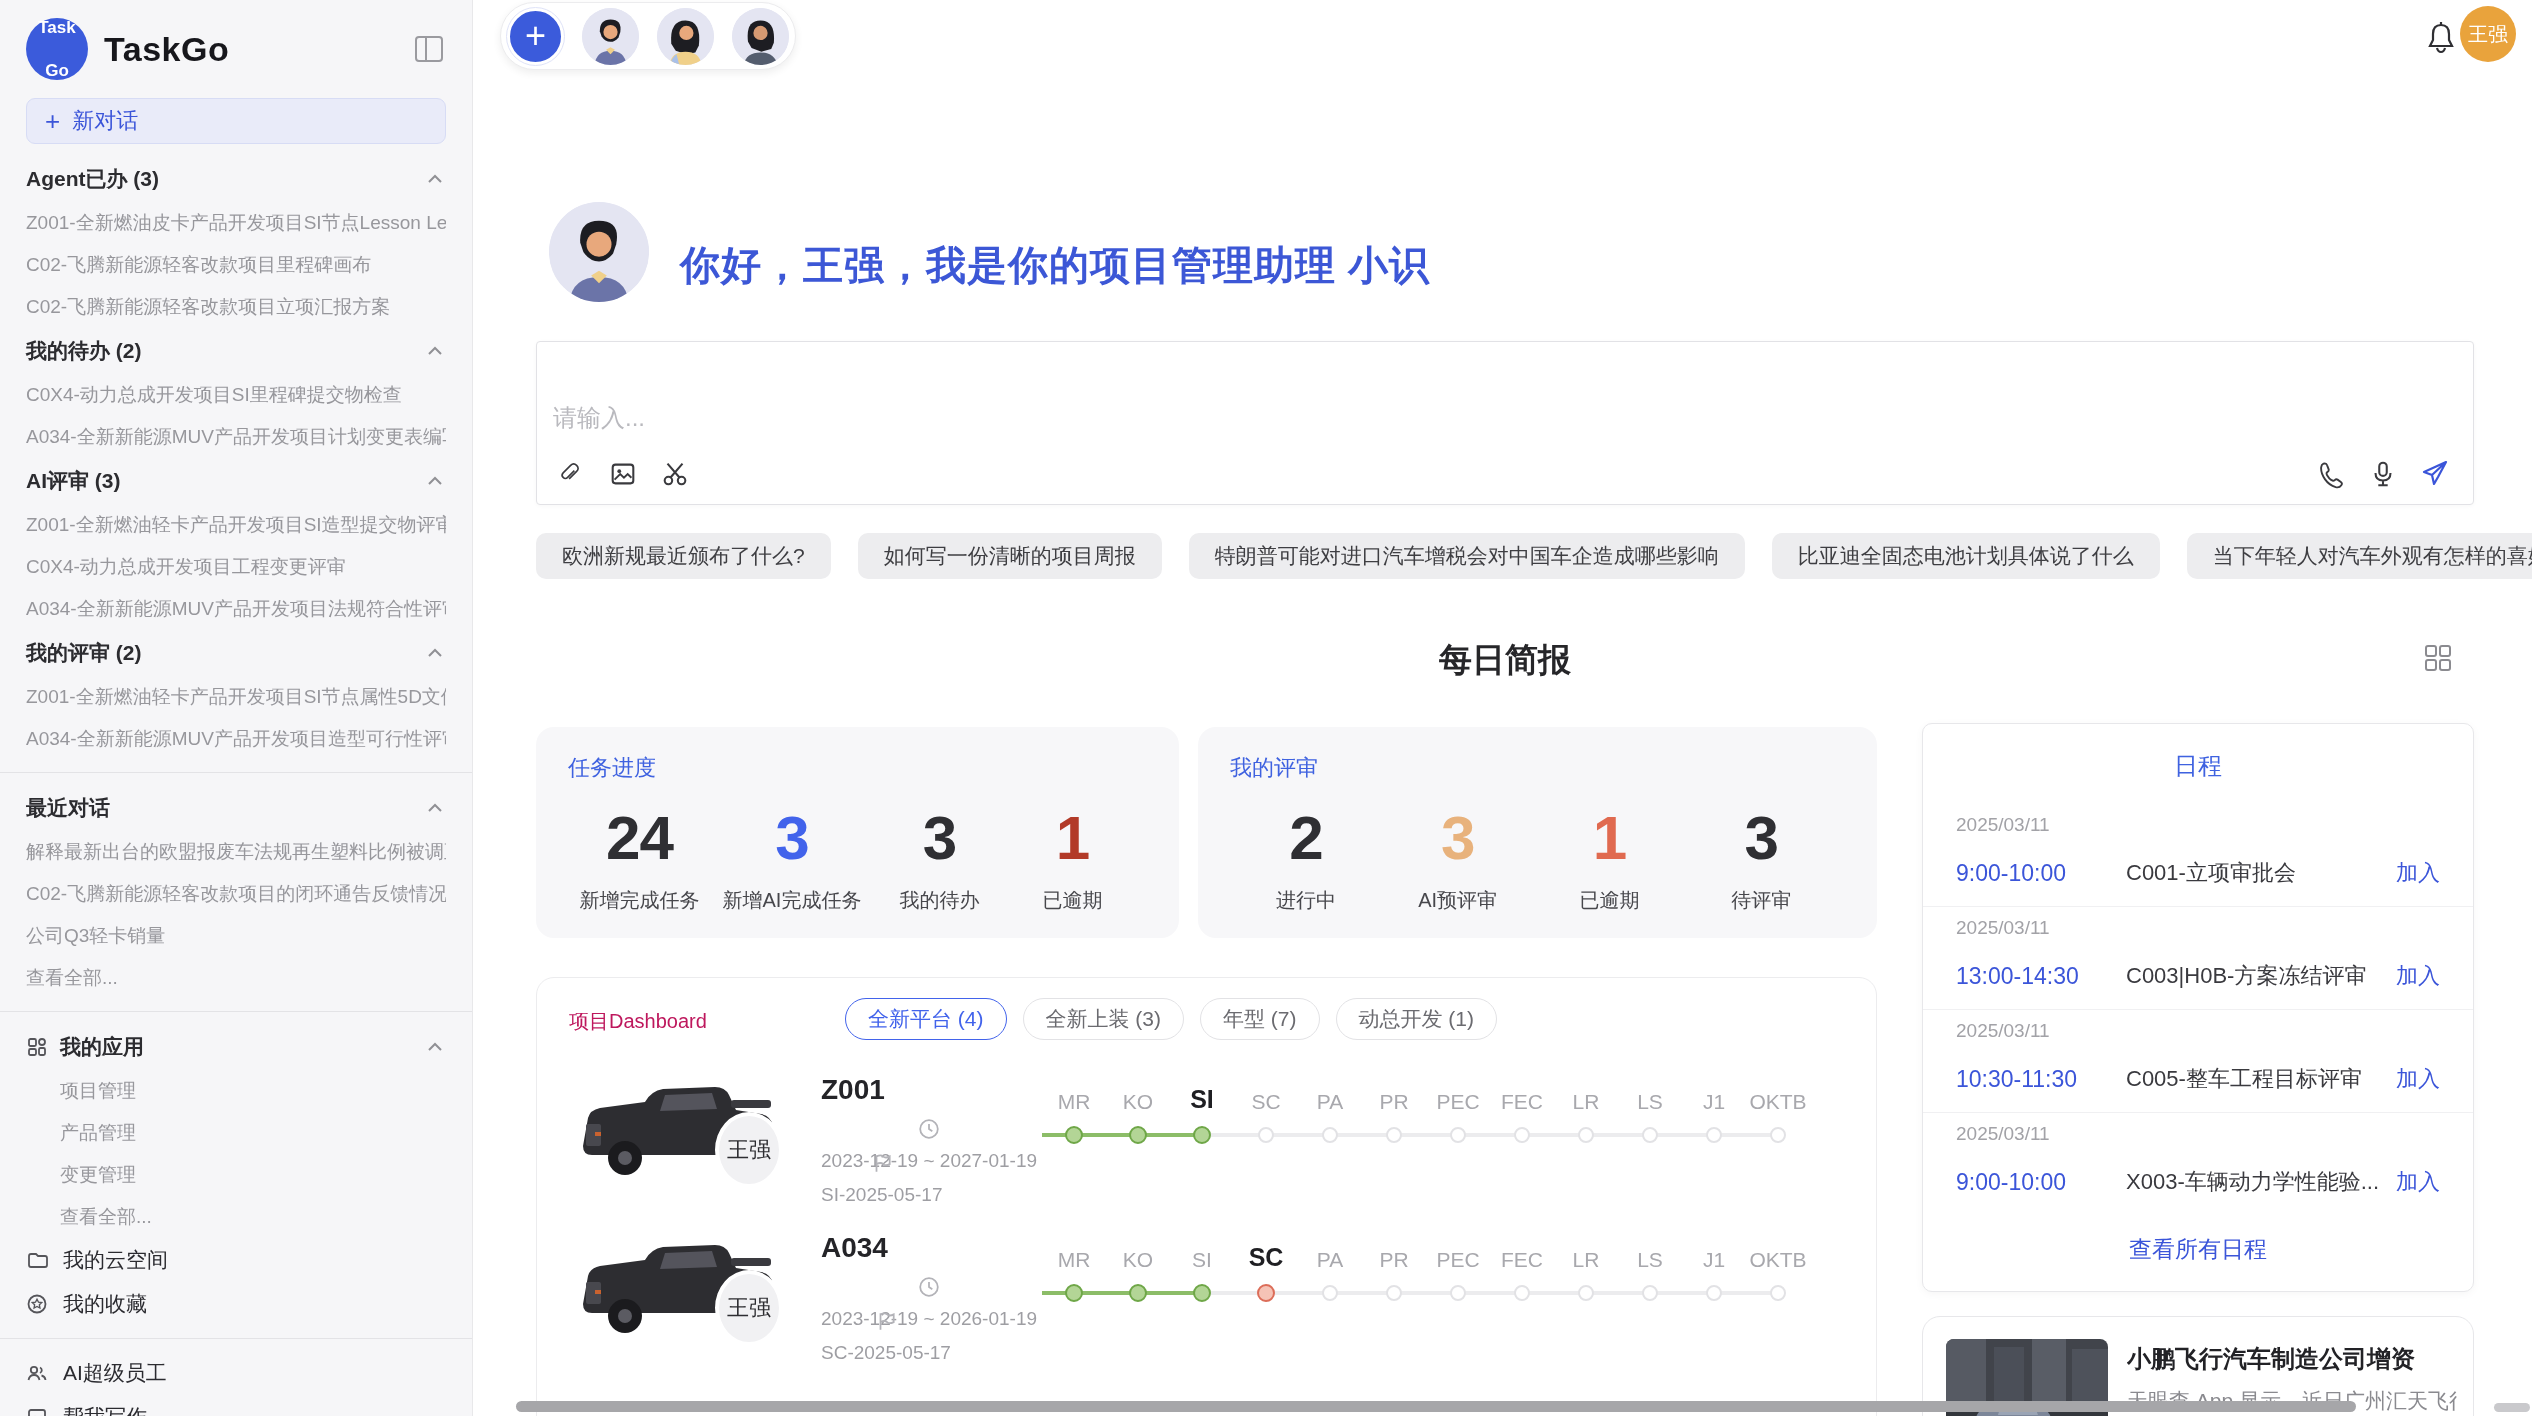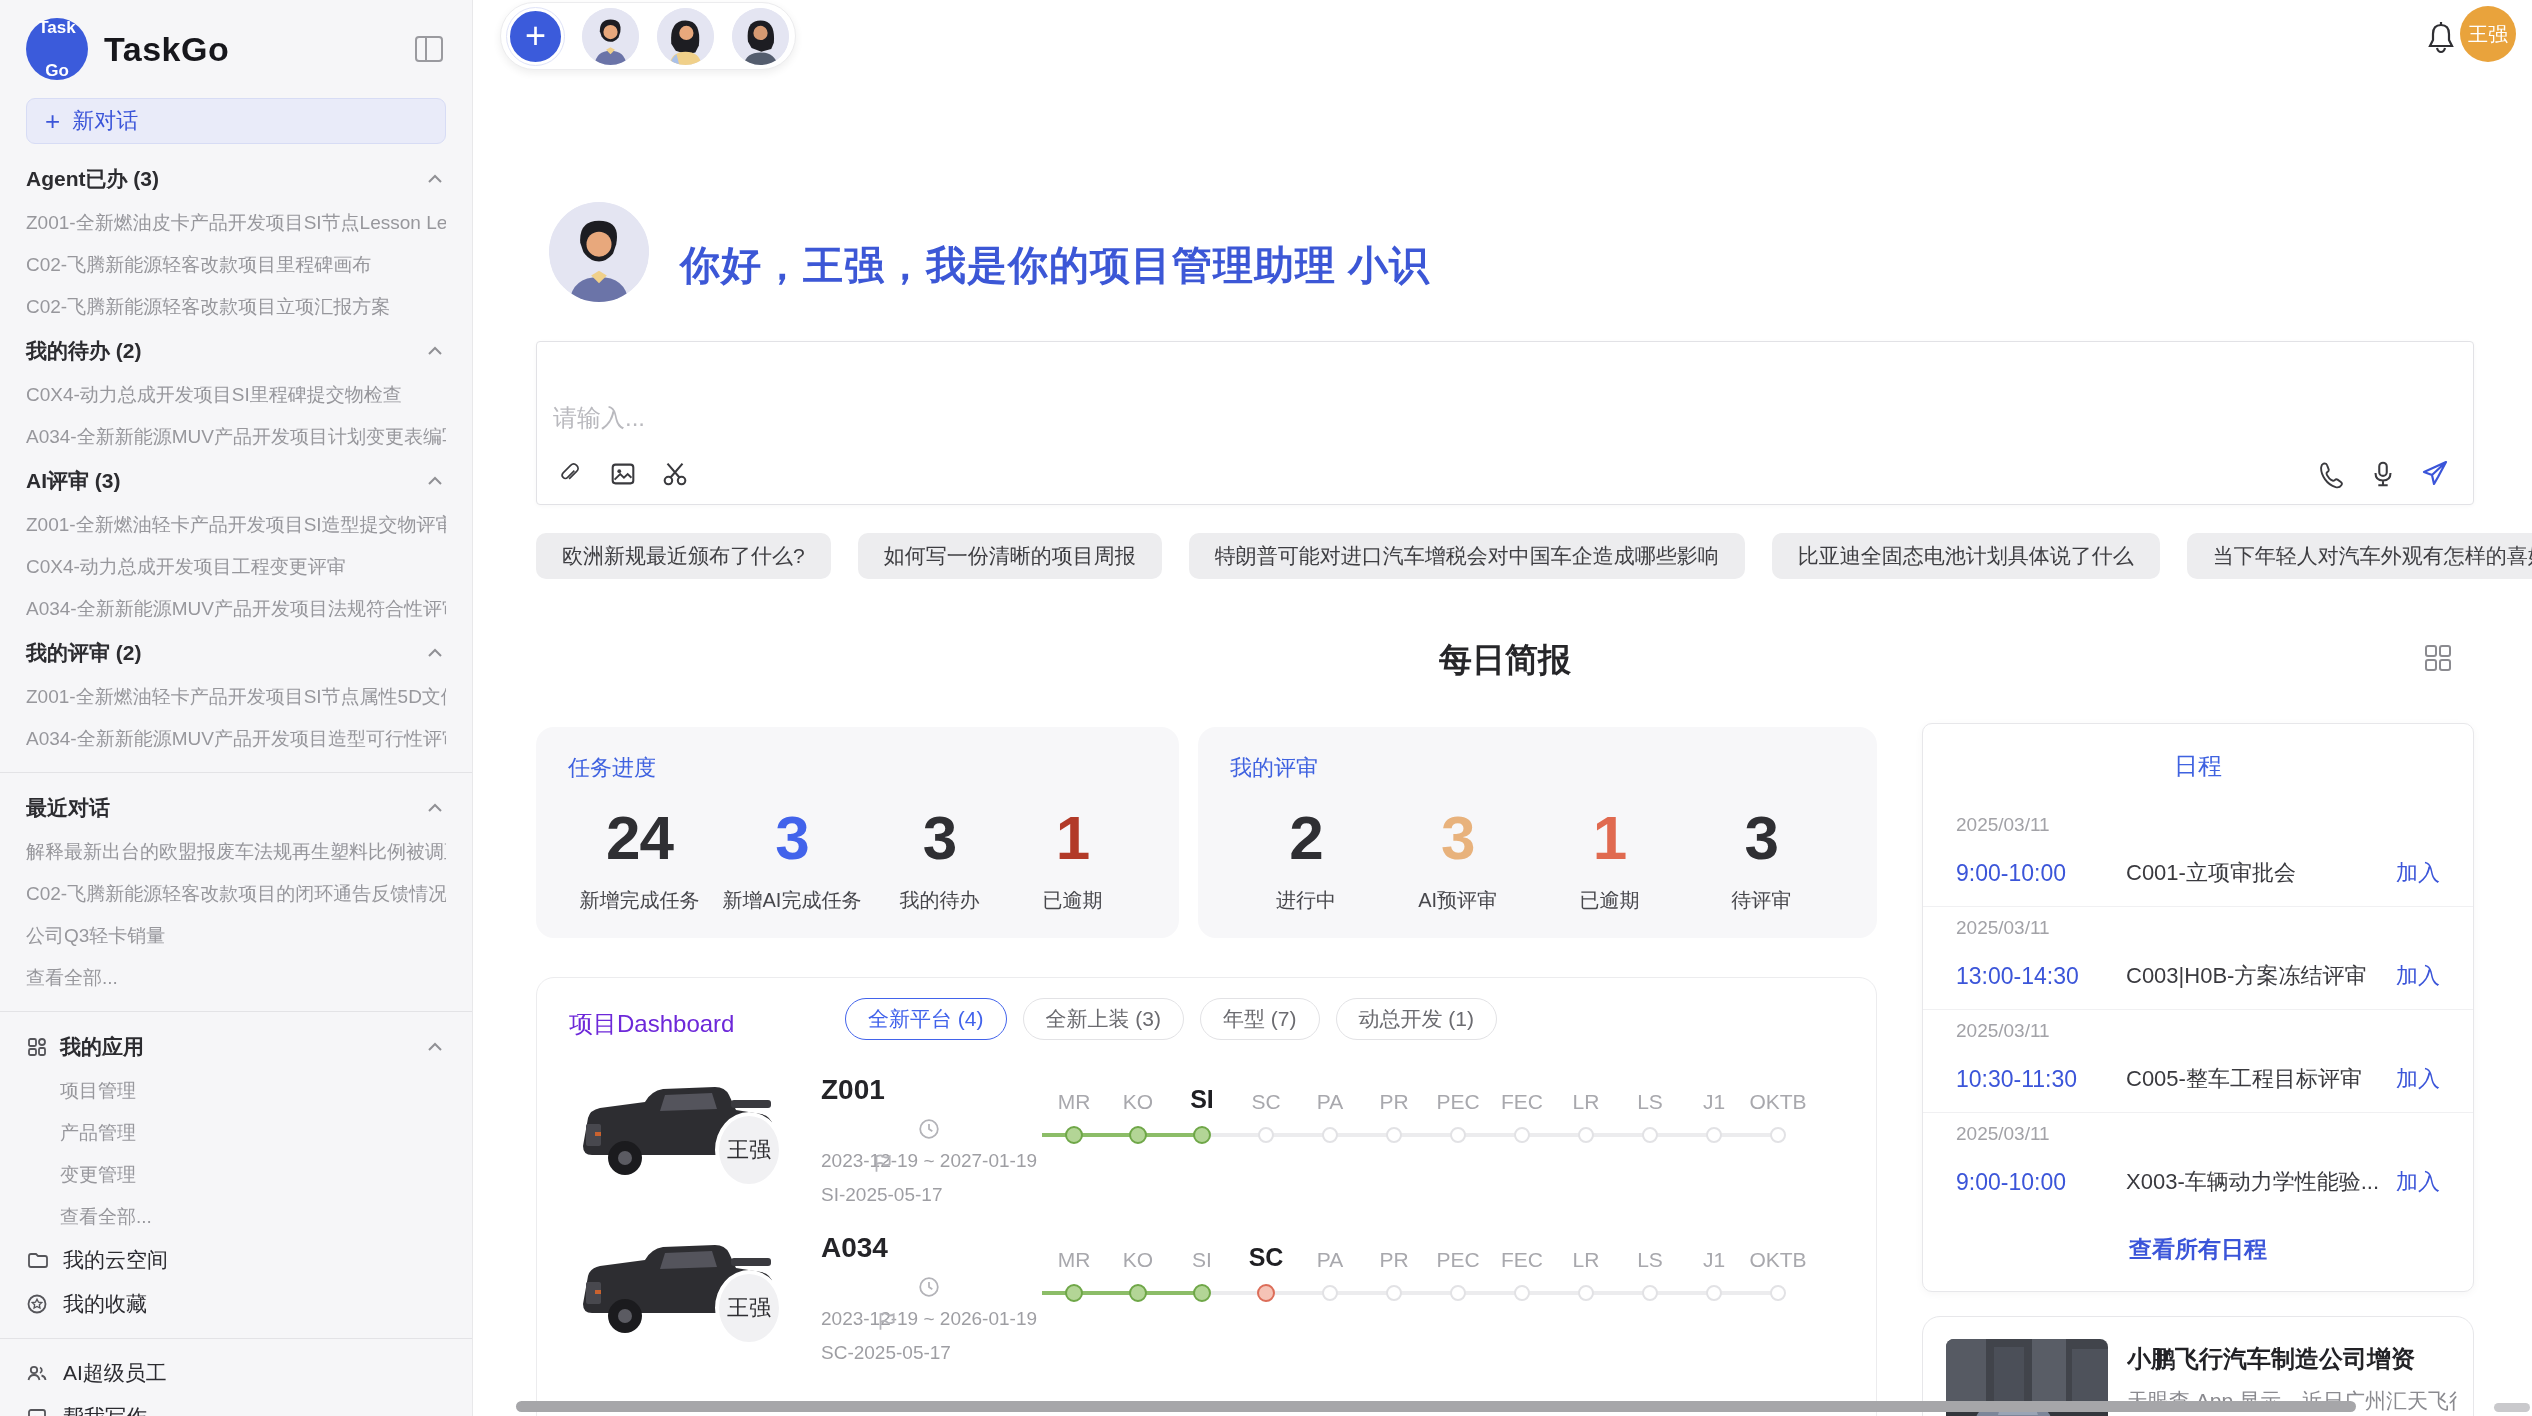--- a/index.html
+++ b/index.html
@@ -73,21 +73,21 @@
   .stat-card.c2 { left:1198px; width:679px; }
   .stat-title { font-size:22px; color:#3f62e0; }
   .stat-row { display:flex; justify-content:space-around; margin-top:20px; }
   .stat-col { text-align:center; min-width:110px; }
   .stat-value { font-size:62px; font-weight:700; line-height:70px; letter-spacing:-1px; }
   .stat-label { margin-top:14px; font-size:20px; color:#47474c; }
 
   
   .dash-card { position:absolute; left:536px; top:977px; width:1341px; height:500px; background:#fff;
     border:1px solid #ececee; border-radius:18px; overflow:hidden; }
-  .dash-title { position:absolute; left:32px; top:30px; font-size:24px; color:#6d28d9; }
+  .dash-title { position:absolute; left:32px; top:30px; font-size:20px; color:#be185d; }
   .dash-tabs { position:absolute; left:308px; top:20px; display:flex; gap:16px; }
   .tab { height:42px; border-radius:21px; border:1px solid #e2e2e5; background:#fff; color:#6b6b70;
     font-size:21px; display:flex; align-items:center; padding:0 22px; cursor:pointer; white-space:nowrap; }
   .tab[data-state="active"] { border:1.5px solid #4263eb; color:#4263eb; }
   .proj-row { position:absolute; left:0; width:100%; height:160px; }
   .truck-wrap { position:absolute; left:28px; top:0; width:230px; height:130px; }
   .owner-badge { position:absolute; left:150px; top:46px; width:68px; height:76px; border-radius:50%;
     background:#f1f1f3; border:4px solid #fff; display:flex; align-items:center; justify-content:center;
     font-size:22px; color:#2d2d31; }
   .proj-code { position:absolute; left:284px; top:8px; font-size:28px; font-weight:700; color:#242428; }
@@ -116,21 +116,21 @@
   .sched-title { position:absolute; top:26px; width:100%; text-align:center; font-size:24px; color:#3f62e0; }
   .sched-list { position:absolute; left:0; top:80px; width:100%; }
   .sched-item { position:relative; height:103px; padding:10px 33px 0 33px; border-bottom:1px solid #f0f0f2; }
   .sched-item:last-child { border-bottom:none; }
   .sched-date { font-size:19px; color:#a2a2a7; }
   .sched-line2 { display:flex; align-items:center; margin-top:22px; }
   .sched-time { font-size:23px; color:#3b55d9; width:170px; }
   .sched-name { font-size:22px; color:#3a3a3f; flex:1; white-space:nowrap; overflow:hidden; }
   .sched-join { font-size:22px; color:#3b55d9; cursor:pointer; }
   .sched-footer { position:absolute; bottom:26px; width:100%; text-align:center; font-size:23px;
-    color:#3b55d9; cursor:pointer;font-weight:bold; }
+    color:#3b55d9; cursor:pointer; }
 
   
   .news-card { position:absolute; left:1922px; top:1316px; width:552px; height:150px; background:#fff;
     border:1px solid #e7e7ea; border-radius:18px; overflow:hidden; }
   .news-img { position:absolute; left:23px; top:22px; width:162px; height:100px; border-radius:8px; overflow:hidden; }
   .news-title { position:absolute; left:204px; top:26px; width:330px; font-size:24px; font-weight:700;
     color:#222226; white-space:nowrap; overflow:hidden; }
   .news-snippet { position:absolute; left:204px; top:70px; width:330px; font-size:21px; color:#8a8a8f;
     white-space:nowrap; overflow:hidden; }
 

